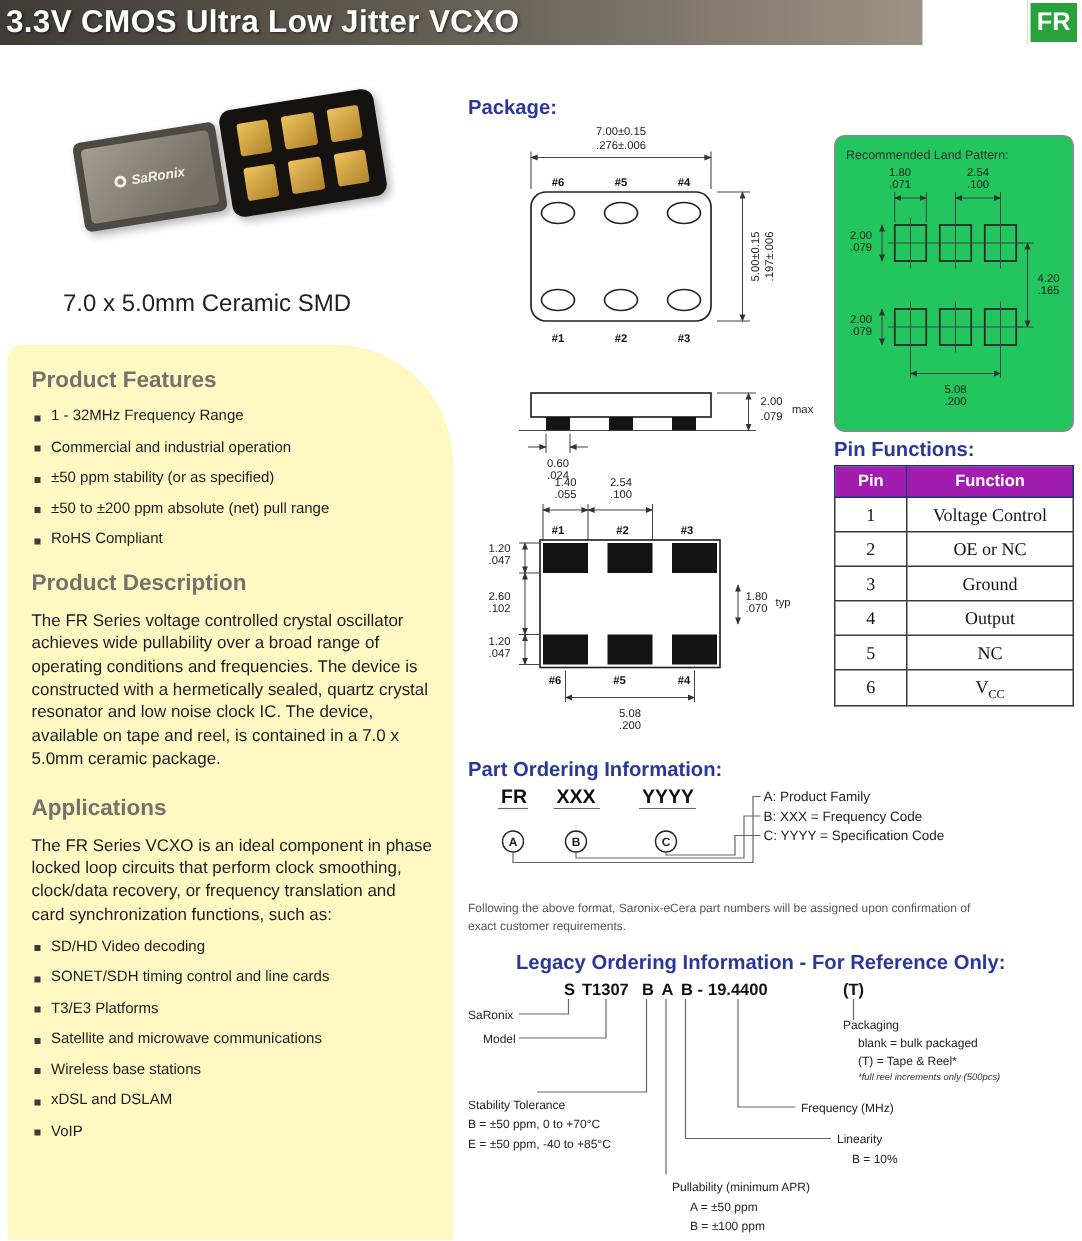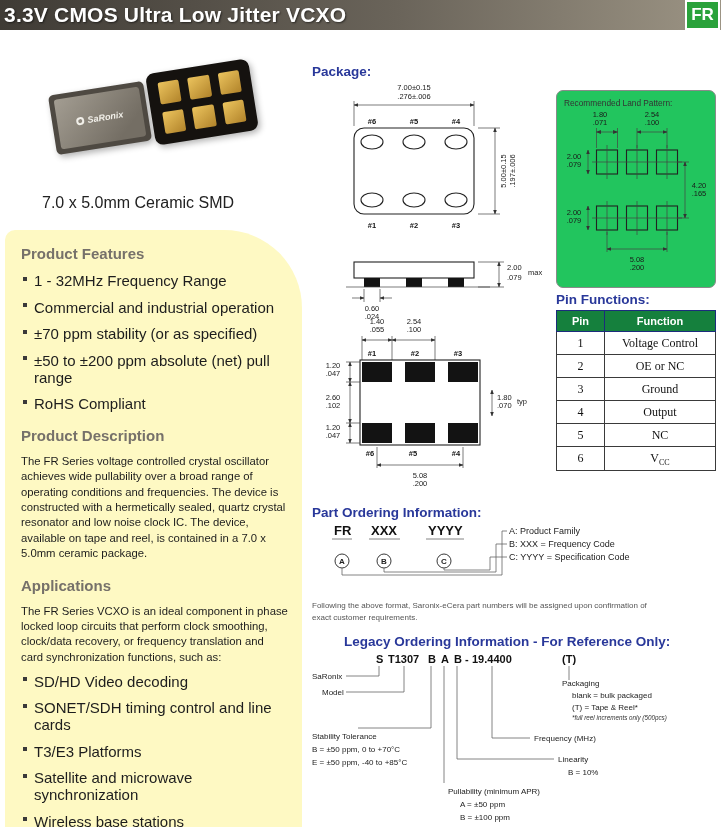--- a/index.html
+++ b/index.html
@@ -1,21 +1,21 @@
 <!DOCTYPE html>
 <html><head>
 <meta charset="utf-8">
 <style>
   * { margin:0; padding:0; box-sizing:border-box; }
   html,body { background:#fff; }
   body { font-family:"Liberation Sans", sans-serif; }
   #page { position:relative; width:721px; height:827px; overflow:hidden; background:#fff; }
 
   
-  #hdr { position:absolute; left:0; top:0; width:721px; height:30px;
+  #hdr { position:absolute; left:0; top:0; width:615px; height:30px;
          background:linear-gradient(90deg,#3f3b35 0%,#6a645a 55%,#9c9484 100%); }
   #hdr .title { position:absolute; left:4px; top:0; line-height:30px; font-size:21px; font-weight:bold;
                 color:#fff; letter-spacing:0.2px; text-shadow:1px 1px 2px rgba(0,0,0,0.55); white-space:nowrap; }
   #badge { position:absolute; right:1px; top:0; width:35px; height:30px; background:#2aa23b;
            border:2px solid #fff; color:#fff; font-weight:bold; font-size:17px;
            display:flex; align-items:center; justify-content:center; }
 
   
   .chip1 { position:absolute; left:52px; top:88px; width:96px; height:60px; transform:rotate(-9deg);
            background:#4e4942; border-radius:5px; box-shadow:2px 3px 6px rgba(0,0,0,0.3); }
@@ -31,21 +31,21 @@
   .caption { position:absolute; left:42px; top:194px; width:226px; 
              font-size:16px; color:#222; }
 
   
   #panel { position:absolute; left:5px; top:230px; width:297px; height:597px;
            background:#fef9c3; border-radius:10px 78px 0 0; padding:15px 14px 0 16px; }
   .sec-h { font-size:15px; font-weight:bold; color:#76716a; margin-bottom:10px; }
   .mt { margin-top:15px; }
   .plist { list-style:none; }
   .plist li { position:relative; padding-left:13px; margin-bottom:9.5px;
-              font-size:15px; color:#1d1d1d; }
+              font-size:10px; color:#1d1d1d; }
   .plist li::before { content:""; position:absolute; left:2px; top:4.5px; width:4px; height:4px; background:#3a3a3a; }
   .body-txt { font-size:11.3px; line-height:1.36; color:#1d1d1d; margin-bottom:8px; }
 
   
   .blue-h { position:absolute; font-size:13.5px; font-weight:bold; color:#29389a; white-space:nowrap; }
 
   
   svg { position:absolute; overflow:visible; }
   svg text { font-family:"Liberation Sans", sans-serif; }
   .dim { font-size:7.5px; fill:#1a1a1a; }
@@ -63,21 +63,21 @@
   .po-code { font-size:13px; font-weight:bold; fill:#111; }
 
   
   #land-box { position:absolute; left:556px; top:90px; width:160px; height:198px;
               border:1px solid #8a8a8a; border-radius:7px; background:#22c55e; padding:7px 4px 0 5px; }
   #land-box .lp-title { font-size:8.3px; color:#333; margin-bottom:2px; padding-left:2px; }
   #land-svg { position:relative; display:block; }
 
   
   #pin-table { position:absolute; left:556px; top:310px; border-collapse:collapse; width:160px; }
-  #pin-table th { background:#15803d; color:#fff; font-size:11px; font-weight:bold;
+  #pin-table th { background:#a21caf; color:#fff; font-size:11px; font-weight:bold;
                   padding:4px 2px; border:1px solid #1c2c7c; }
   #pin-table td { border:1px solid #3a3a3a; font-family:"Liberation Serif", serif; font-size:12px;
                   text-align:center; padding:3.5px 2px; color:#111; }
   #pin-table td.c1 { width:48px; }
   #pin-table sub { font-size:8px; }
 
   .note-txt { position:absolute; left:312px; top:600px; width:345px; font-size:8px;
               color:#555; line-height:1.5; }
 </style>
 </head>
@@ -104,33 +104,33 @@
     <div class="pad"></div>
     <div class="pad"></div>
   </div>
   <div class="caption">7.0 x 5.0mm Ceramic SMD</div>
 
   <div id="panel">
     <div class="sec-h">Product Features</div>
     <ul class="plist">
       <li>1 - 32MHz Frequency Range</li>
       <li>Commercial and industrial operation</li>
-      <li>±70 ppm stability (or as specified)</li>
+      <li>±50 ppm stability (or as specified)</li>
       <li>±50 to ±200 ppm absolute (net) pull range</li>
       <li>RoHS Compliant</li>
     </ul>
     <div class="sec-h mt">Product Description</div>
     <div class="body-txt">The FR Series voltage controlled crystal oscillator achieves wide pullability over a broad range of operating conditions and frequencies.  The device is constructed with a hermetically sealed, quartz crystal resonator and low noise clock IC.  The device, available on tape and reel, is contained in a 7.0 x 5.0mm ceramic package.</div>
     <div class="sec-h mt">Applications</div>
     <div class="body-txt">The FR Series VCXO is an ideal component in phase locked loop circuits that perform clock smoothing, clock/data recovery, or frequency translation and card synchronization functions, such as:</div>
     <ul class="plist">
       <li>SD/HD Video decoding</li>
       <li>SONET/SDH timing control and line cards</li>
       <li>T3/E3 Platforms</li>
-      <li>Satellite and microwave synchronization</li>
+      <li>Satellite and microwave communications</li>
       <li>Wireless base stations</li>
       <li>xDSL and DSLAM</li>
       <li>VoIP</li>
     </ul>
   </div>
 
   <div class="blue-h" style="left:312px; top:64px;">Package:</div>
 
   <svg style="left:322px; top:80px;" width="225" height="170" viewBox="0 0 225 170">
     <defs>

